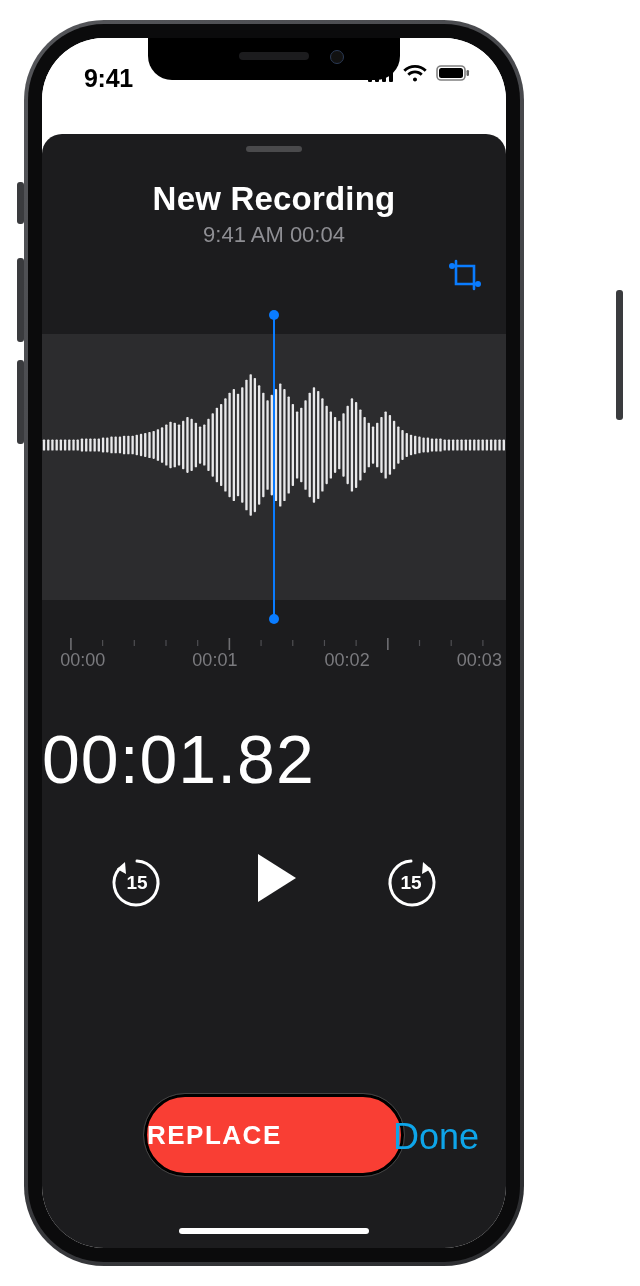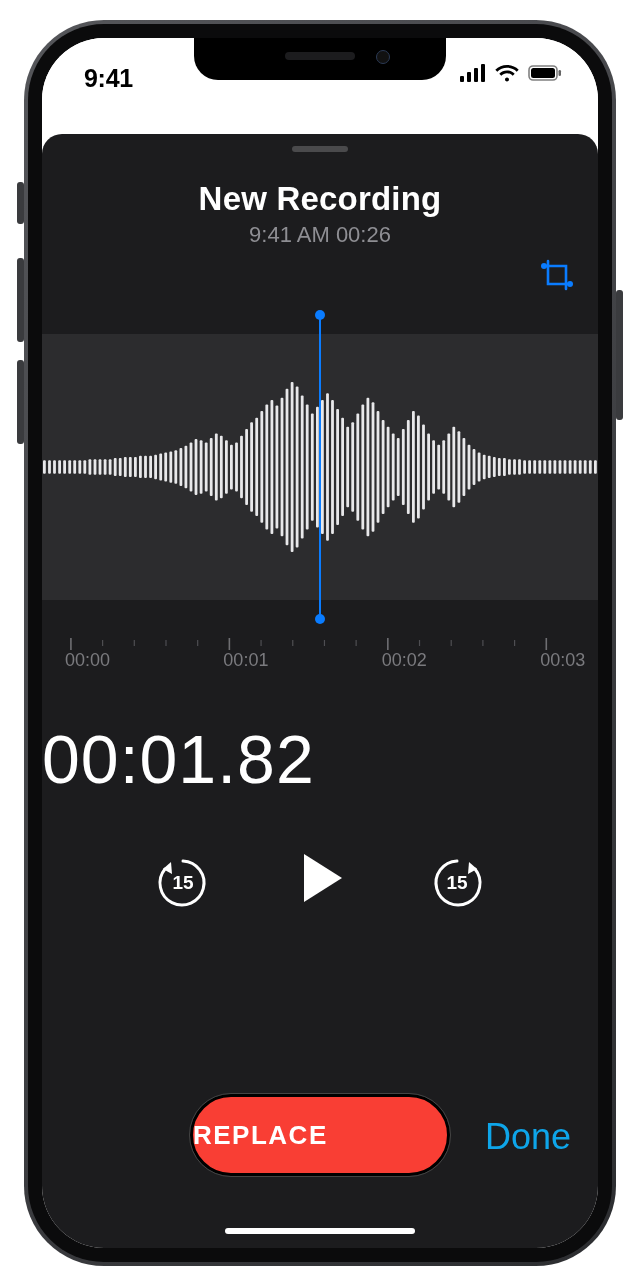--- a/index.html
+++ b/index.html
@@ -1,17 +1,17 @@
 <!DOCTYPE html>
 <html><head>
 <meta charset="utf-8">
 <style>
   html,body{margin:0;padding:0;background:#fff;font-family:-apple-system,Helvetica,Arial,sans-serif;}
   .stage{width:640px;height:1286px;position:relative;margin:0 auto;}
-  .phone{position:absolute;left:24px;top:20px;width:592px;height:1246px;border-radius:80px;background:linear-gradient(135deg,#55565a,#2c2d30);padding:4px;box-sizing:border-box;}
+  .phone{position:absolute;left:24px;top:20px;width:500px;height:1246px;border-radius:80px;background:linear-gradient(135deg,#55565a,#2c2d30);padding:4px;box-sizing:border-box;}
   .phone-inner{width:100%;height:100%;border-radius:76px;background:#0b0b0c;padding:14px;box-sizing:border-box;}
   .screen{width:100%;height:100%;border-radius:62px;overflow:hidden;position:relative;background:#fff;}
   
   .btn-side{position:absolute;background:#3a3b3e;border-radius:3px;}
   .sl1{left:17px;top:182px;width:7px;height:42px;}
   .sl2{left:17px;top:258px;width:7px;height:84px;}
   .sl3{left:17px;top:360px;width:7px;height:84px;}
   .sr1{right:17px;top:290px;width:7px;height:130px;}
   
   .notch{position:absolute;top:0;left:50%;transform:translateX(-50%);width:252px;height:42px;background:#000;border-bottom-left-radius:24px;border-bottom-right-radius:24px;z-index:50;}
@@ -96,21 +96,21 @@
                   <rect x="30.5" y="6" width="2.5" height="6" rx="1.2" fill="#000" opacity="0.6"></rect>
                 </svg>
             </span>
           </div>
         </div>
 
         <div class="sheet">
           <div class="grabber"></div>
 
           <div class="title">New Recording</div>
-          <div class="subtitle">9:41 AM  00:26</div>
+          <div class="subtitle">9:41 AM  00:04</div>
 
           <div class="trim-row">
             <div class="trim-btn">
               <svg width="34" height="34" viewBox="0 0 34 34">
                 <path d="M8 3 V26 H31" fill="none" stroke="#0a7cff" stroke-width="2.6" stroke-linecap="round"></path>
                 <path d="M3 8 H26 V31" fill="none" stroke="#0a7cff" stroke-width="2.6" stroke-linecap="round"></path>
                 <circle cx="30" cy="26" r="3" fill="#0a7cff"></circle>
                 <circle cx="4" cy="8" r="3" fill="#0a7cff"></circle>
               </svg>
             </div>

